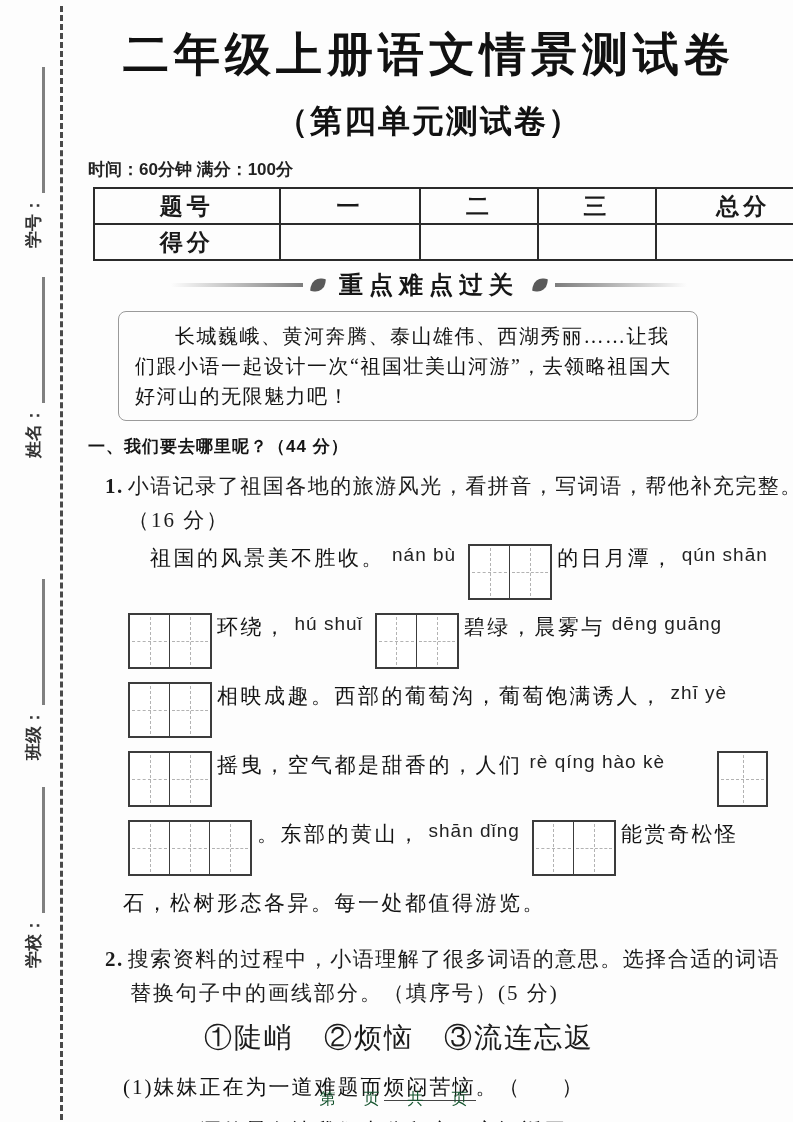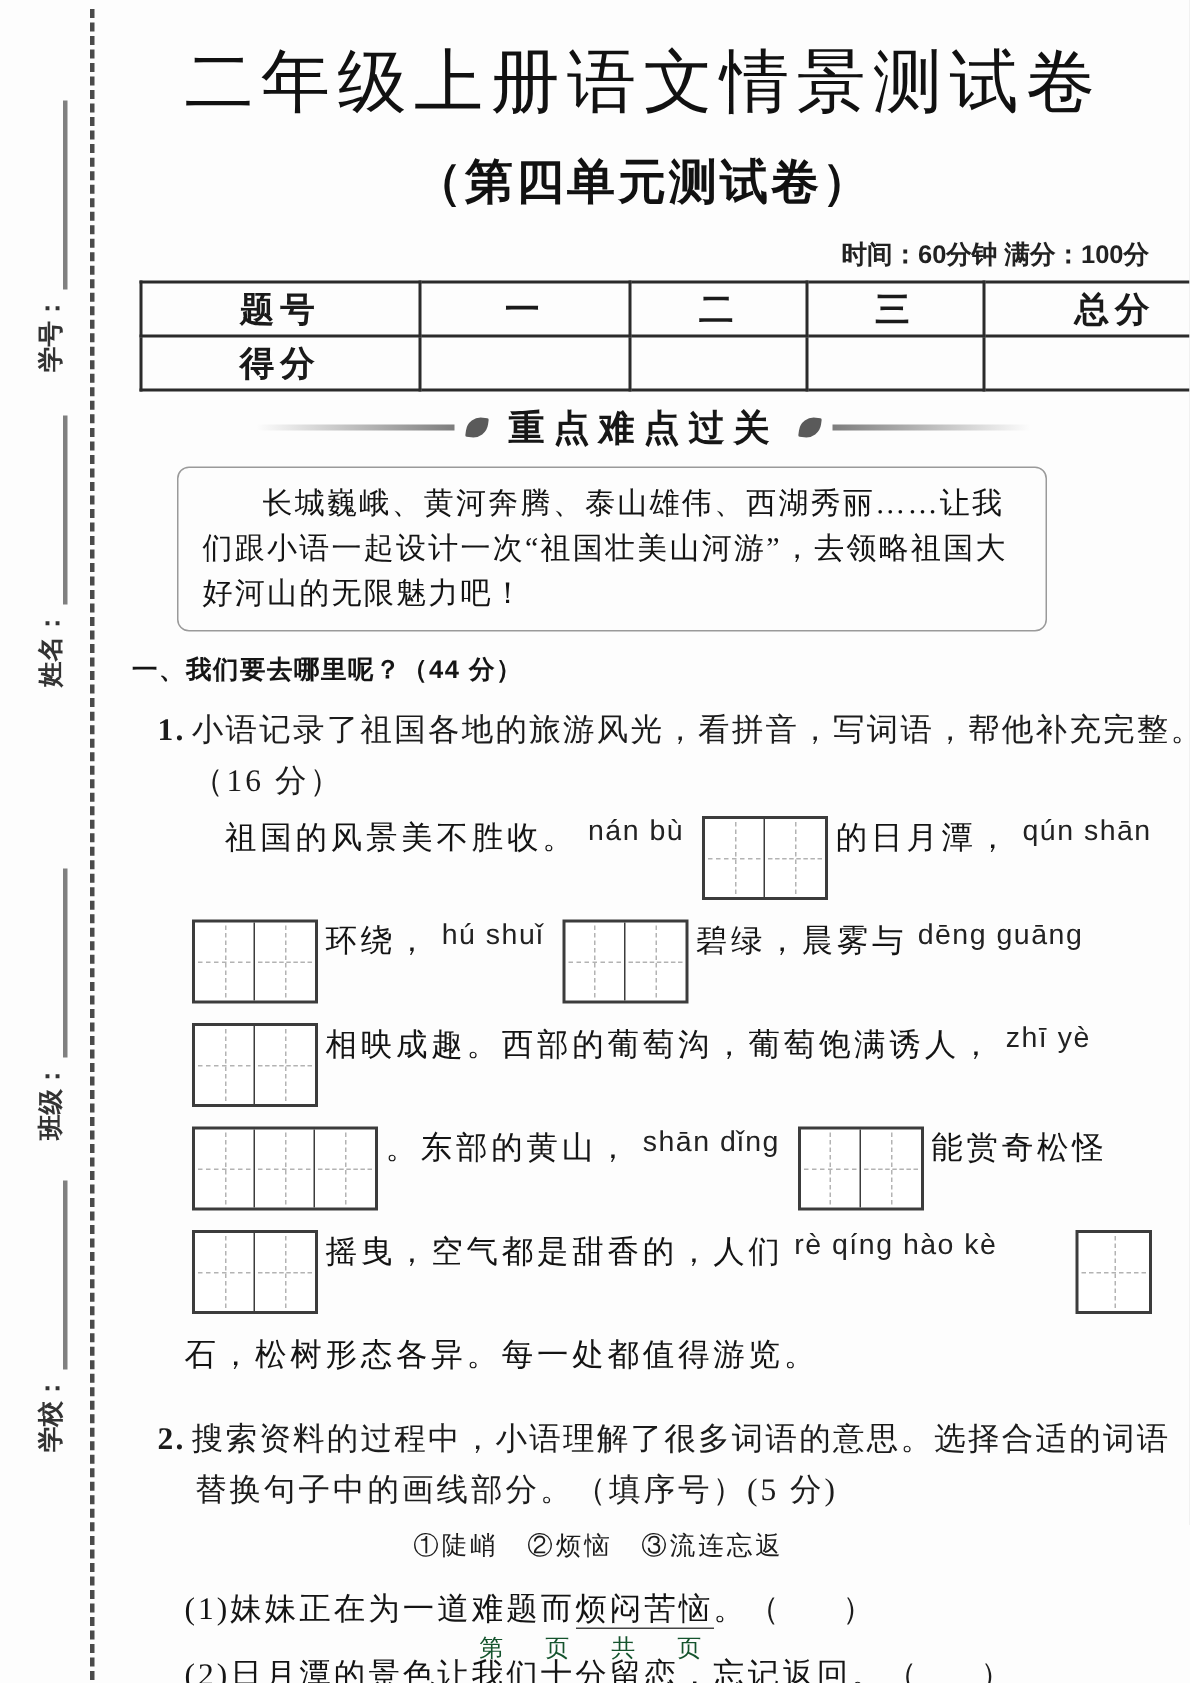--- a/index.html
+++ b/index.html
@@ -20,29 +20,29 @@
     font-family:"Liberation Sans", sans-serif; font-size:17px;
     font-weight:600; color:#333; display:flex; align-items:flex-end;
   }
   .side-field .fill-line {
     display:inline-block; width:126px; height:12px;
     border-bottom:3.5px solid #808080; margin-left:4px;
   }
   
   .content { position:absolute; left:88px; top:0; width:682px; }
   .title {
-    margin-top:24px; text-align:center; font-size:46px; font-weight:normal;
+    margin-top:24px; text-align:center; font-size:46px; font-weight:bold;
     letter-spacing:5px; font-family:"Liberation Sans", sans-serif; color:#111;
   }
   .subtitle {
     margin-top:14px; text-align:center; font-size:32px; font-weight:bold;
     letter-spacing:2px; font-family:"Liberation Sans", sans-serif; color:#111;
   }
   .meta {
-    margin-top:14px; text-align:right; font-size:17px; font-weight:600;
+    margin-top:14px; text-align:left; font-size:17px; font-weight:600;
     font-family:"Liberation Sans", sans-serif; padding-right:4px; color:#222;
   }
   
   table.score {
     margin-top:6px; margin-left:5px; width:739px; border-collapse:collapse;
   }
   table.score td, table.score th {
     border:2px solid #2b2b2b; height:36px; text-align:center;
     font-size:23px; font-weight:bold; letter-spacing:4px; color:#1a1a1a;
   }
@@ -95,21 +95,21 @@
   .tian-cell { width:40px; height:52px; position:relative; border-right:1.5px solid #3c3c3c; }
   .tian-cell.single { width:47px; }
   .tian-cell:last-child { border-right:none; }
   .tian-cell::before { content:""; position:absolute; left:50%; top:2px; bottom:2px;
     border-left:1.5px dashed #b3b3b3; }
   .tian-cell::after  { content:""; position:absolute; top:50%; left:2px; right:2px;
     border-top:1.5px dashed #b3b3b3; }
   
   .q2-line2 { margin-top:2px; margin-left:42px; font-size:21px;
     letter-spacing:2px; line-height:32px; white-space:nowrap; }
-  .options-line { margin-top:10px; text-align:center; font-size:17px;
+  .options-line { margin-top:10px; text-align:center; font-size:28px;
     letter-spacing:2px; padding-right:60px; }
   .sub-item { margin-top:16px; margin-left:35px; font-size:21px;
     letter-spacing:2px; white-space:nowrap; }
   .seg-bracket { letter-spacing:0; }
   
   .footer {
     position:absolute; bottom:12px; left:0; right:0; text-align:center;
     font-size:16px; letter-spacing:6px; color:#14532d;
   }
 </style>
@@ -206,44 +206,44 @@
           <span class="seg-py">dēng guāng</span>
         </div>
         <div class="fill-row row-flush">
           <div class="tian-box">
             <div class="tian-cell"></div>
             <div class="tian-cell"></div>
           </div>
           <span class="seg-text">相映成趣。西部的葡萄沟，葡萄饱满诱人，</span>
           <span class="seg-py">zhī yè</span>
         </div>
+        <div class="fill-row row-flush-end">
+          <div class="tian-box">
+            <div class="tian-cell"></div>
+            <div class="tian-cell"></div>
+          </div>
+          <span class="seg-text">摇曳，空气都是甜香的，人们</span>
+          <span class="seg-py">rè qíng hào kè</span>
+          <div class="tian-box">
+            <div class="tian-cell single"></div>
+          </div>
+        </div>
         <div class="fill-row row-flush">
           <div class="tian-box">
             <div class="tian-cell"></div>
             <div class="tian-cell"></div>
             <div class="tian-cell"></div>
           </div>
           <span class="seg-text">。东部的黄山，</span>
           <span class="seg-py">shān dǐng</span>
           <div class="tian-box">
             <div class="tian-cell"></div>
             <div class="tian-cell"></div>
           </div>
           <span class="seg-text">能赏奇松怪</span>
-        </div>
-        <div class="fill-row row-flush-end">
-          <div class="tian-box">
-            <div class="tian-cell"></div>
-            <div class="tian-cell"></div>
-          </div>
-          <span class="seg-text">摇曳，空气都是甜香的，人们</span>
-          <span class="seg-py">rè qíng hào kè</span>
-          <div class="tian-box">
-            <div class="tian-cell single"></div>
-          </div>
         </div>
         <div class="fill-row row-plain">
           <span class="seg-text">石，松树形态各异。每一处都值得游览。</span>
         </div>
       </div>
 
     <div class="q-para" style="margin-top:20px;">
       <span class="q-num">2.</span><span>搜索资料的过程中，小语理解了很多词语的意思。选择合适的词语</span>
     </div>
     <div class="q2-line2">替换句子中的画线部分。（填序号）(5 分)</div>

